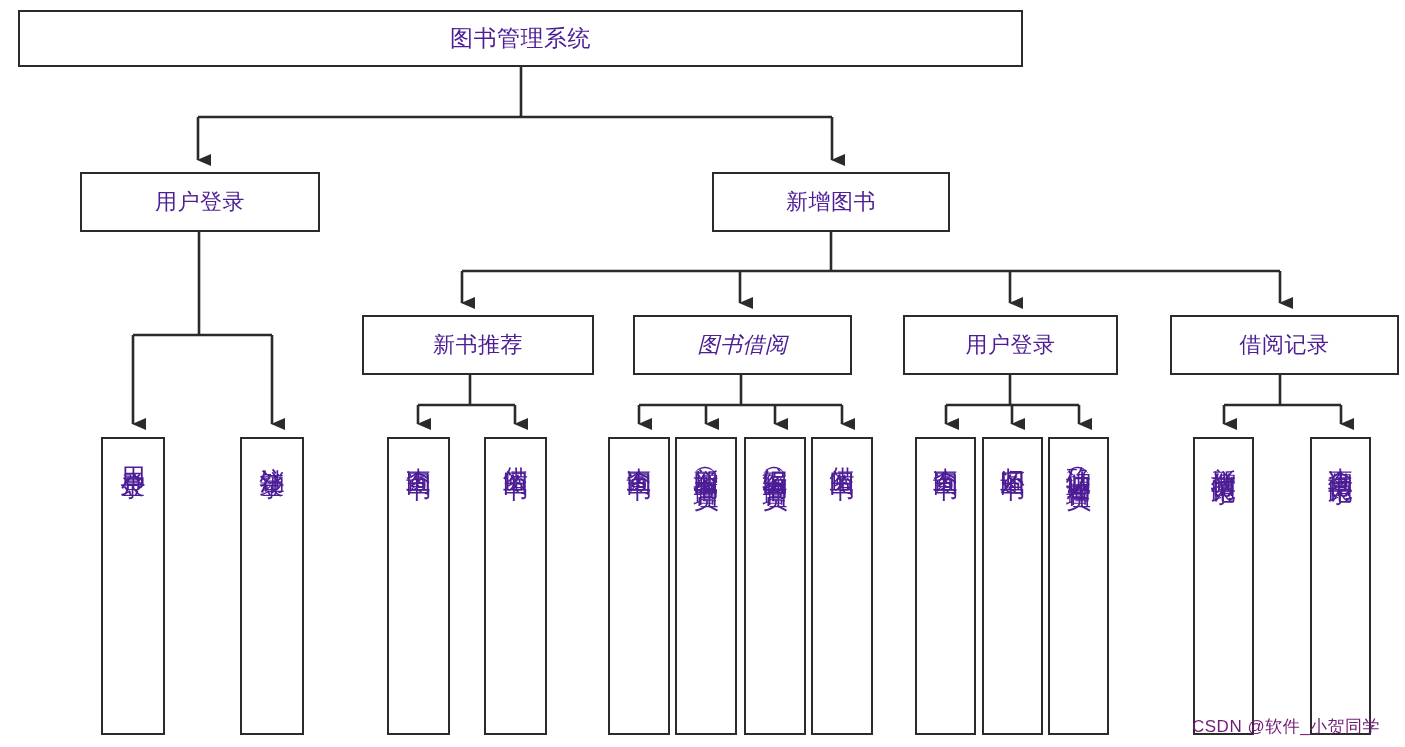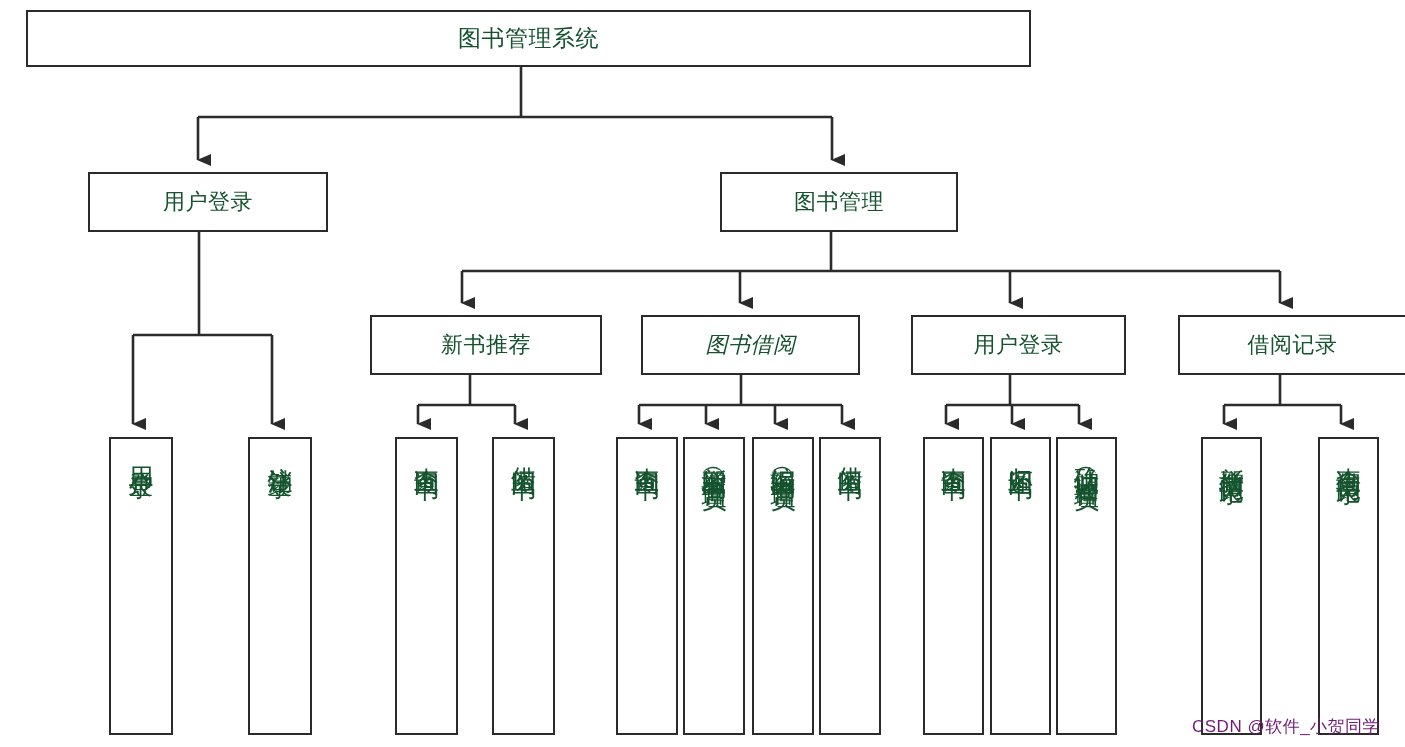--- a/index.html
+++ b/index.html
@@ -27,23 +27,22 @@
     pointer-events: none;
   }
   .node {
     position: absolute;
     box-sizing: border-box;
     background: #ffffff;
     border: 2.5px solid #2b2b2b;
     display: flex;
     align-items: center;
     justify-content: center;
-    color: #14532d;
+    color: #4c1d95;
     z-index: 2;
-    margin-left: 8px;
   }
   .node .cap {
     display: block;
     text-align: center;
     line-height: 1.18;
     white-space: nowrap;
   }
   
   .node.h .cap {
     font-size: 22px;
@@ -135,21 +134,21 @@
   </svg>
 
   <div class="node h root" style="left:18px; top:10px; width:1005px; height:57px;">
     <span class="cap">图书管理系统</span>
   </div>
 
   <div class="node h" style="left:80px; top:172px; width:240px; height:60px;">
     <span class="cap">用户登录</span>
   </div>
   <div class="node h" style="left:712px; top:172px; width:238px; height:60px;">
-    <span class="cap">图书管理</span>
+    <span class="cap">新增图书</span>
   </div>
 
   <div class="node h" style="left:362px; top:315px; width:232px; height:60px;">
     <span class="cap">新书推荐</span>
   </div>
   <div class="node h" style="left:633px; top:315px; width:219px; height:60px;font-style:italic;">
     <span class="cap">图书借阅</span>
   </div>
   <div class="node h" style="left:903px; top:315px; width:215px; height:60px;">
     <span class="cap">用户登录</span>

